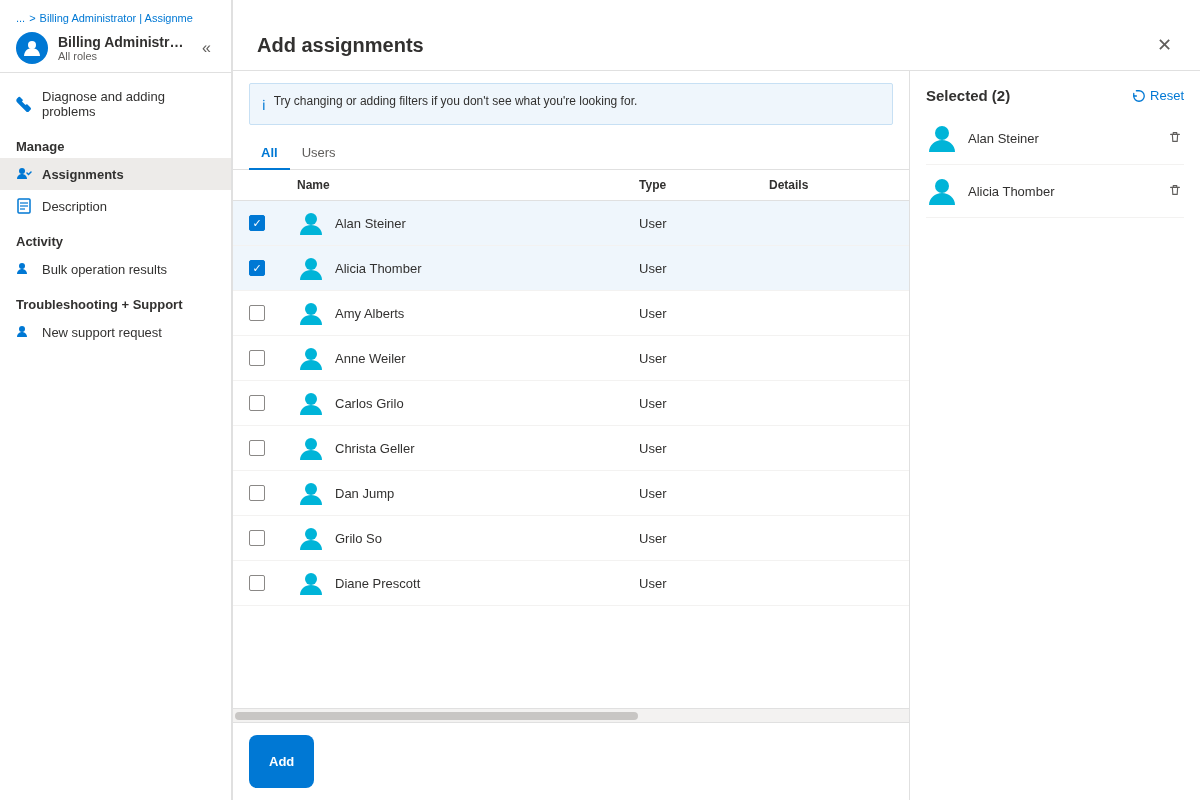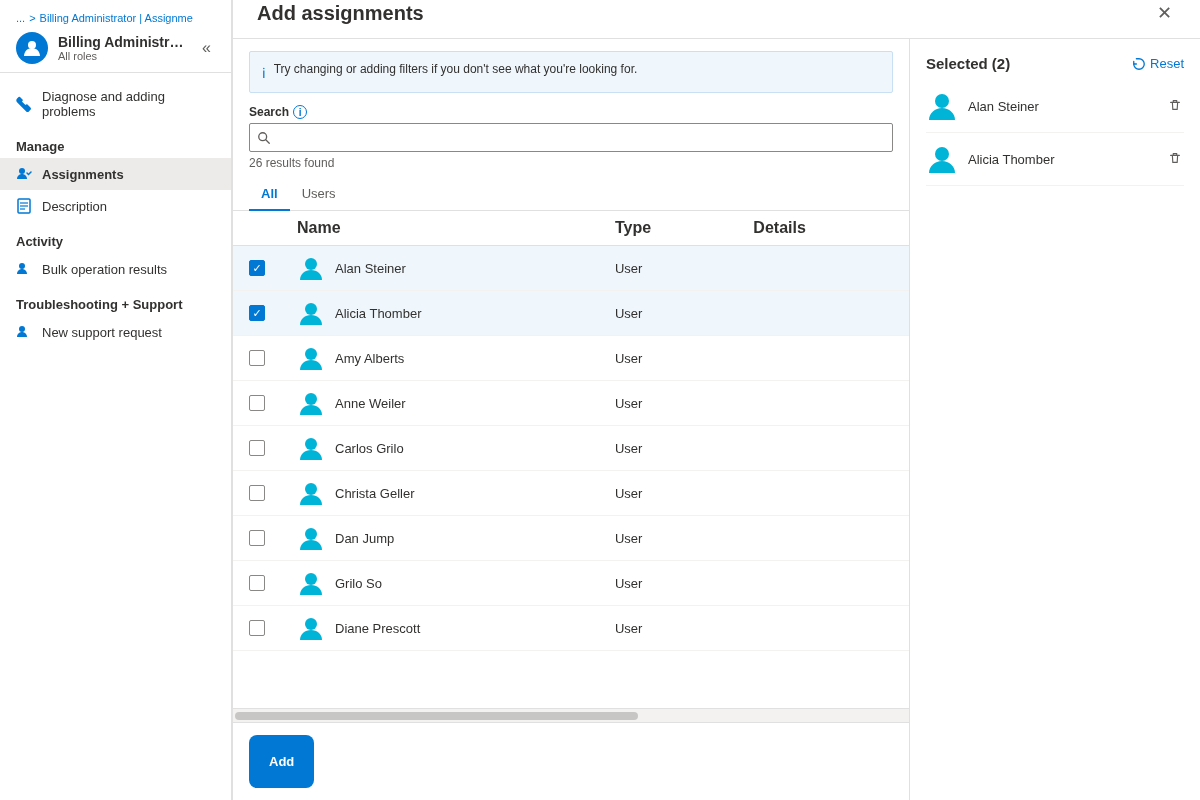--- a/index.html
+++ b/index.html
@@ -90,21 +90,21 @@
       background: #fff;
       border-left: 1px solid #e0e0e0;
       display: flex;
       flex-direction: column;
       height: 800px;
     }
     .dialog-header {
       display: flex;
       align-items: center;
       justify-content: space-between;
-      padding: 0 24px 12px;
+      padding: 32px 24px 12px;
       border-bottom: 1px solid #e0e0e0;
       flex-shrink: 0;
     }
     .dialog-title { font-size: 20px; font-weight: 600; color: #323130; }
     .dialog-close-btn {
       background: none;
       border: none;
       cursor: pointer;
       font-size: 18px;
       color: #605e5c;
@@ -211,21 +211,21 @@
       position: relative;
     }
     table {
       width: 100%;
       border-collapse: collapse;
       min-width: 500px;
     }
     thead th {
       padding: 8px 16px;
       text-align: left;
-      font-size: 16px;
+      font-size: 12px;
       font-weight: 600;
       color: #323130;
       border-bottom: 1px solid #e0e0e0;
       background: #fff;
       position: sticky;
       top: 0;
       z-index: 1;
     }
     thead th:first-child { width: 40px; }
     tbody tr { border-bottom: 1px solid #f3f2f1; }
@@ -446,34 +446,20 @@
 
     <div class="dialog-body">
 
       <div class="dialog-left">
 
         <div class="info-banner">
           <span class="info-icon">ℹ</span>
           <span>Try changing or adding filters if you don't see what you're looking for.</span>
         </div>
 
-        <div class="search-section">
-          <div class="search-label">
-            <span>Search</span>
-            <span class="info-circle">i</span>
-          </div>
-          <div class="search-input-wrap">
-            <svg viewBox="0 0 16 16">
-              <circle cx="6.5" cy="6.5" r="4.5" stroke="#605e5c" stroke-width="1.5" fill="none"></circle>
-              <line x1="10" y1="10" x2="14" y2="14" stroke="#605e5c" stroke-width="1.5" stroke-linecap="round"></line>
-            </svg>
-            <input type="text" class="search-input" style="">
-          </div>
-          <div class="results-count">26 results found</div>
-        </div>
 
         <div class="tabs">
           <div class="tab-item active">All</div>
           <div class="tab-item">Users</div>
         </div>
 
         <div class="table-container">
           <table>
             <thead>
               <tr>

